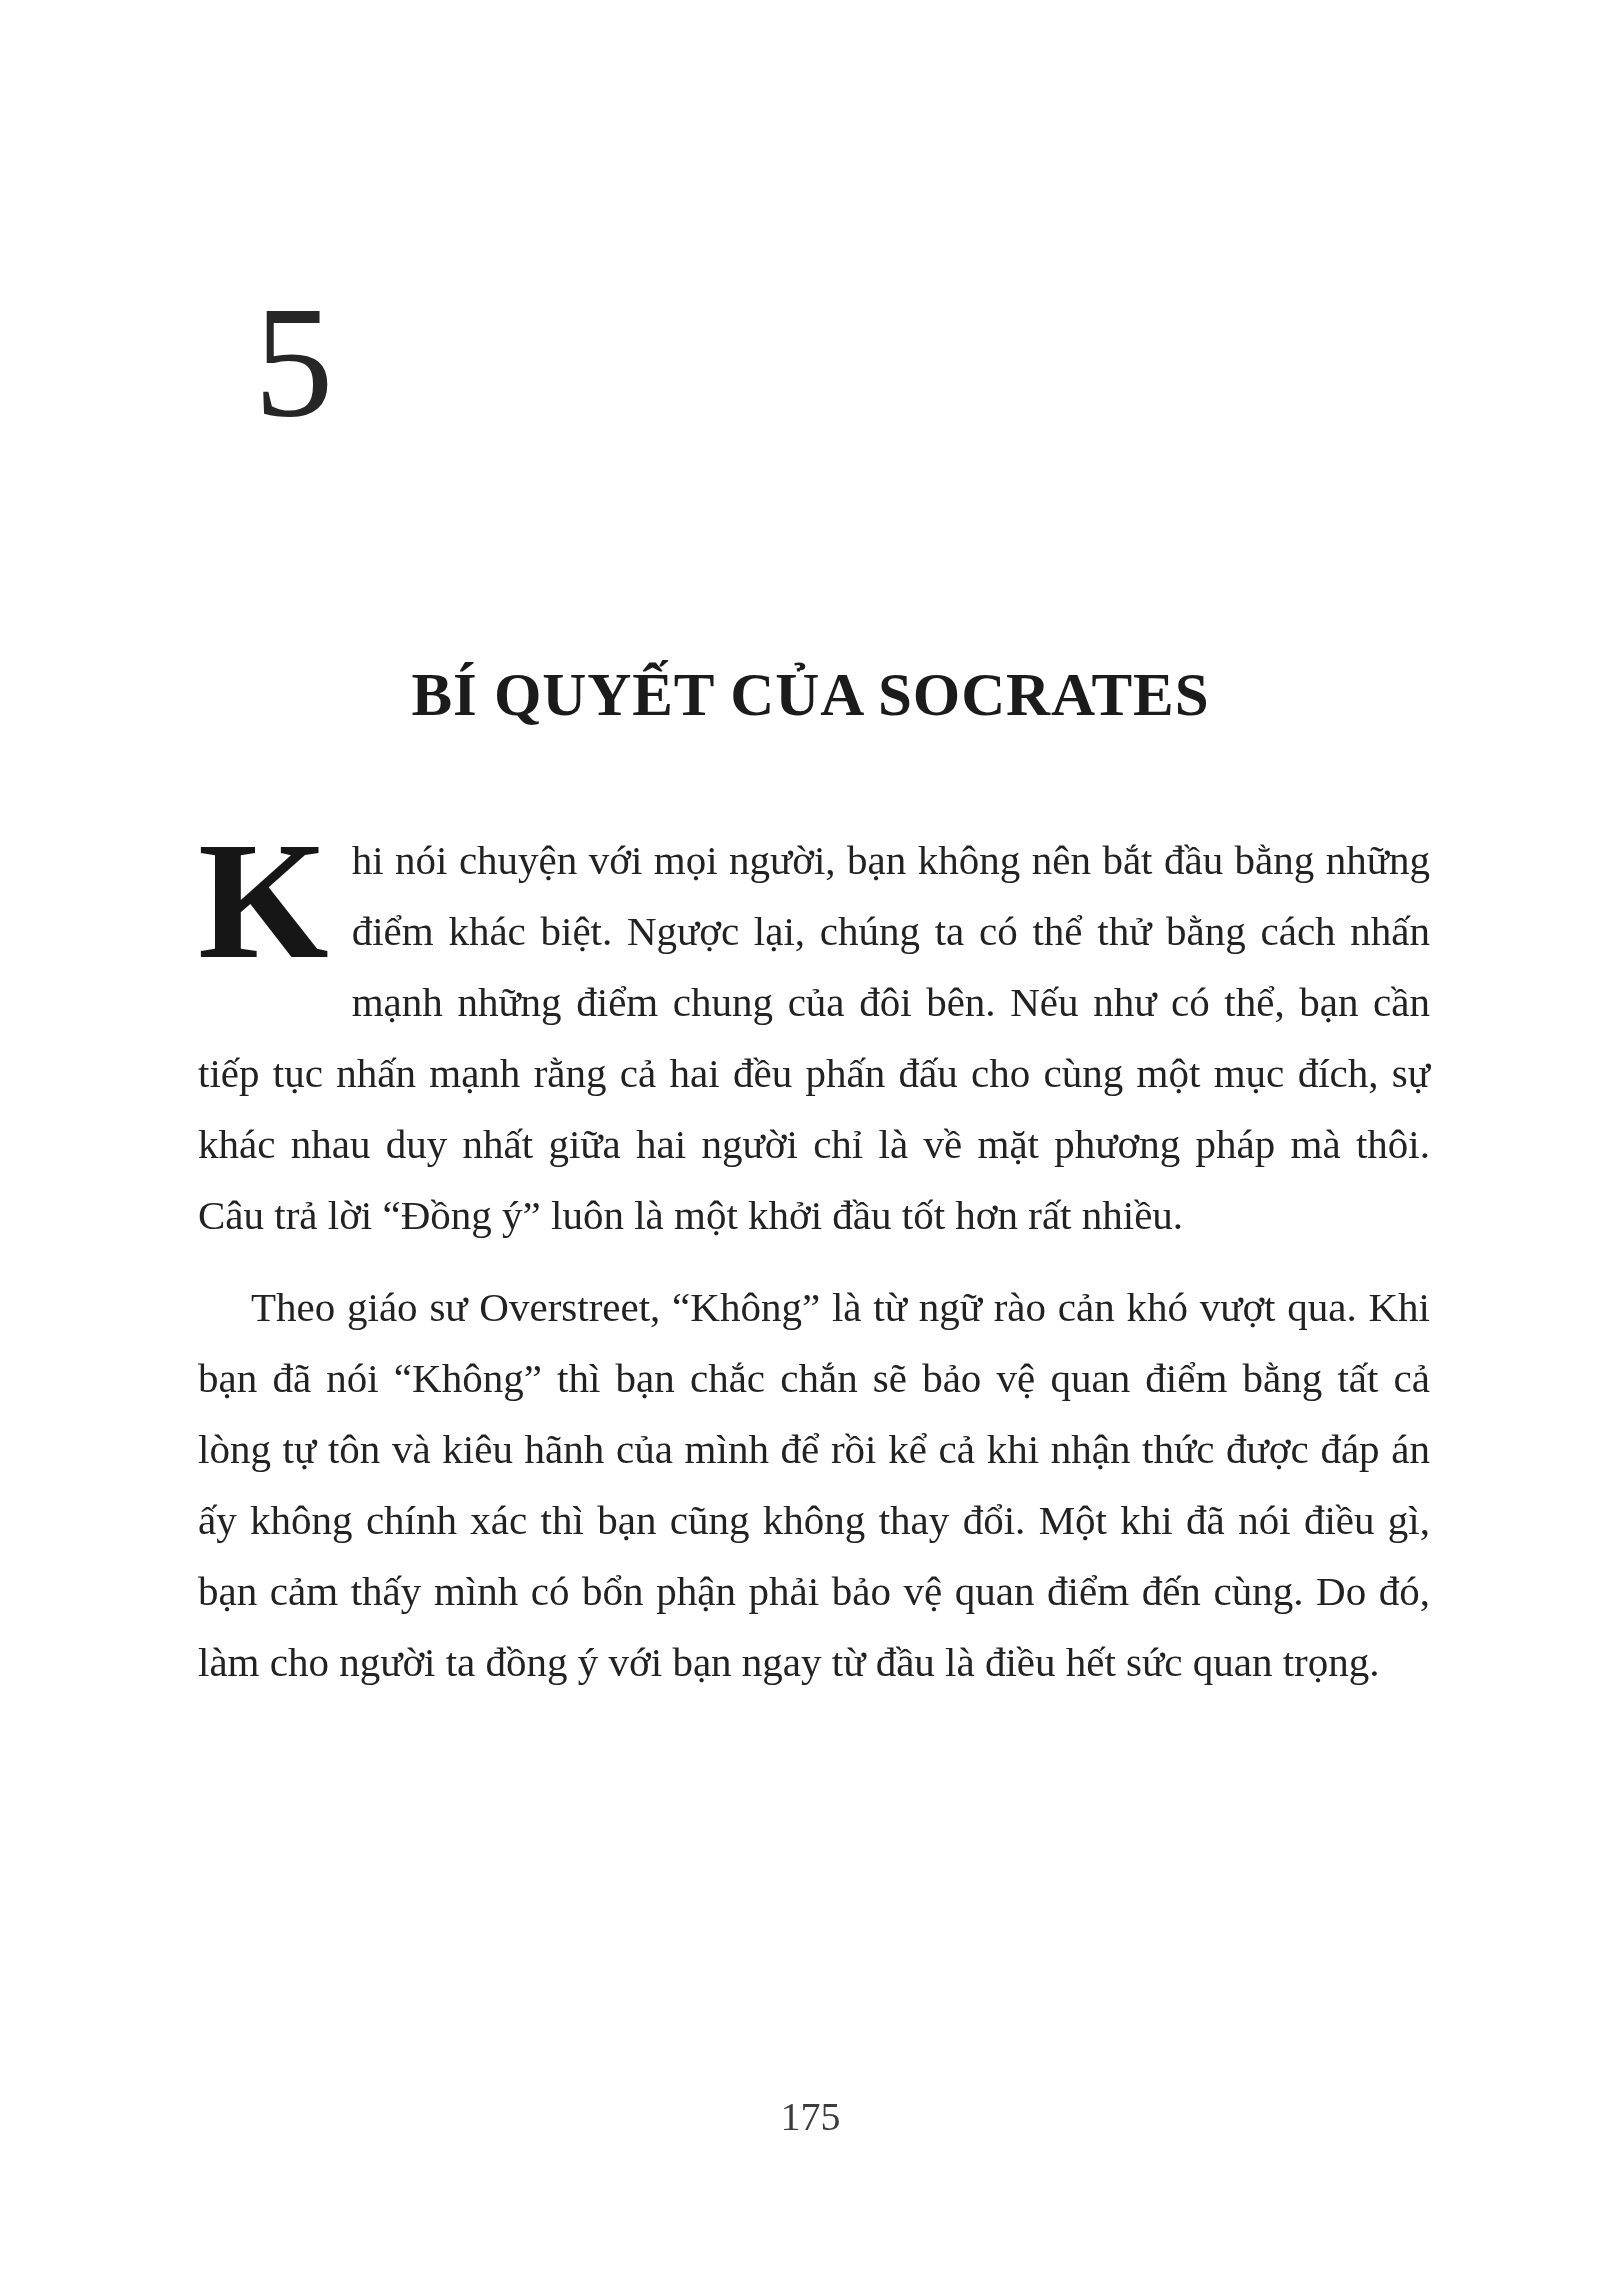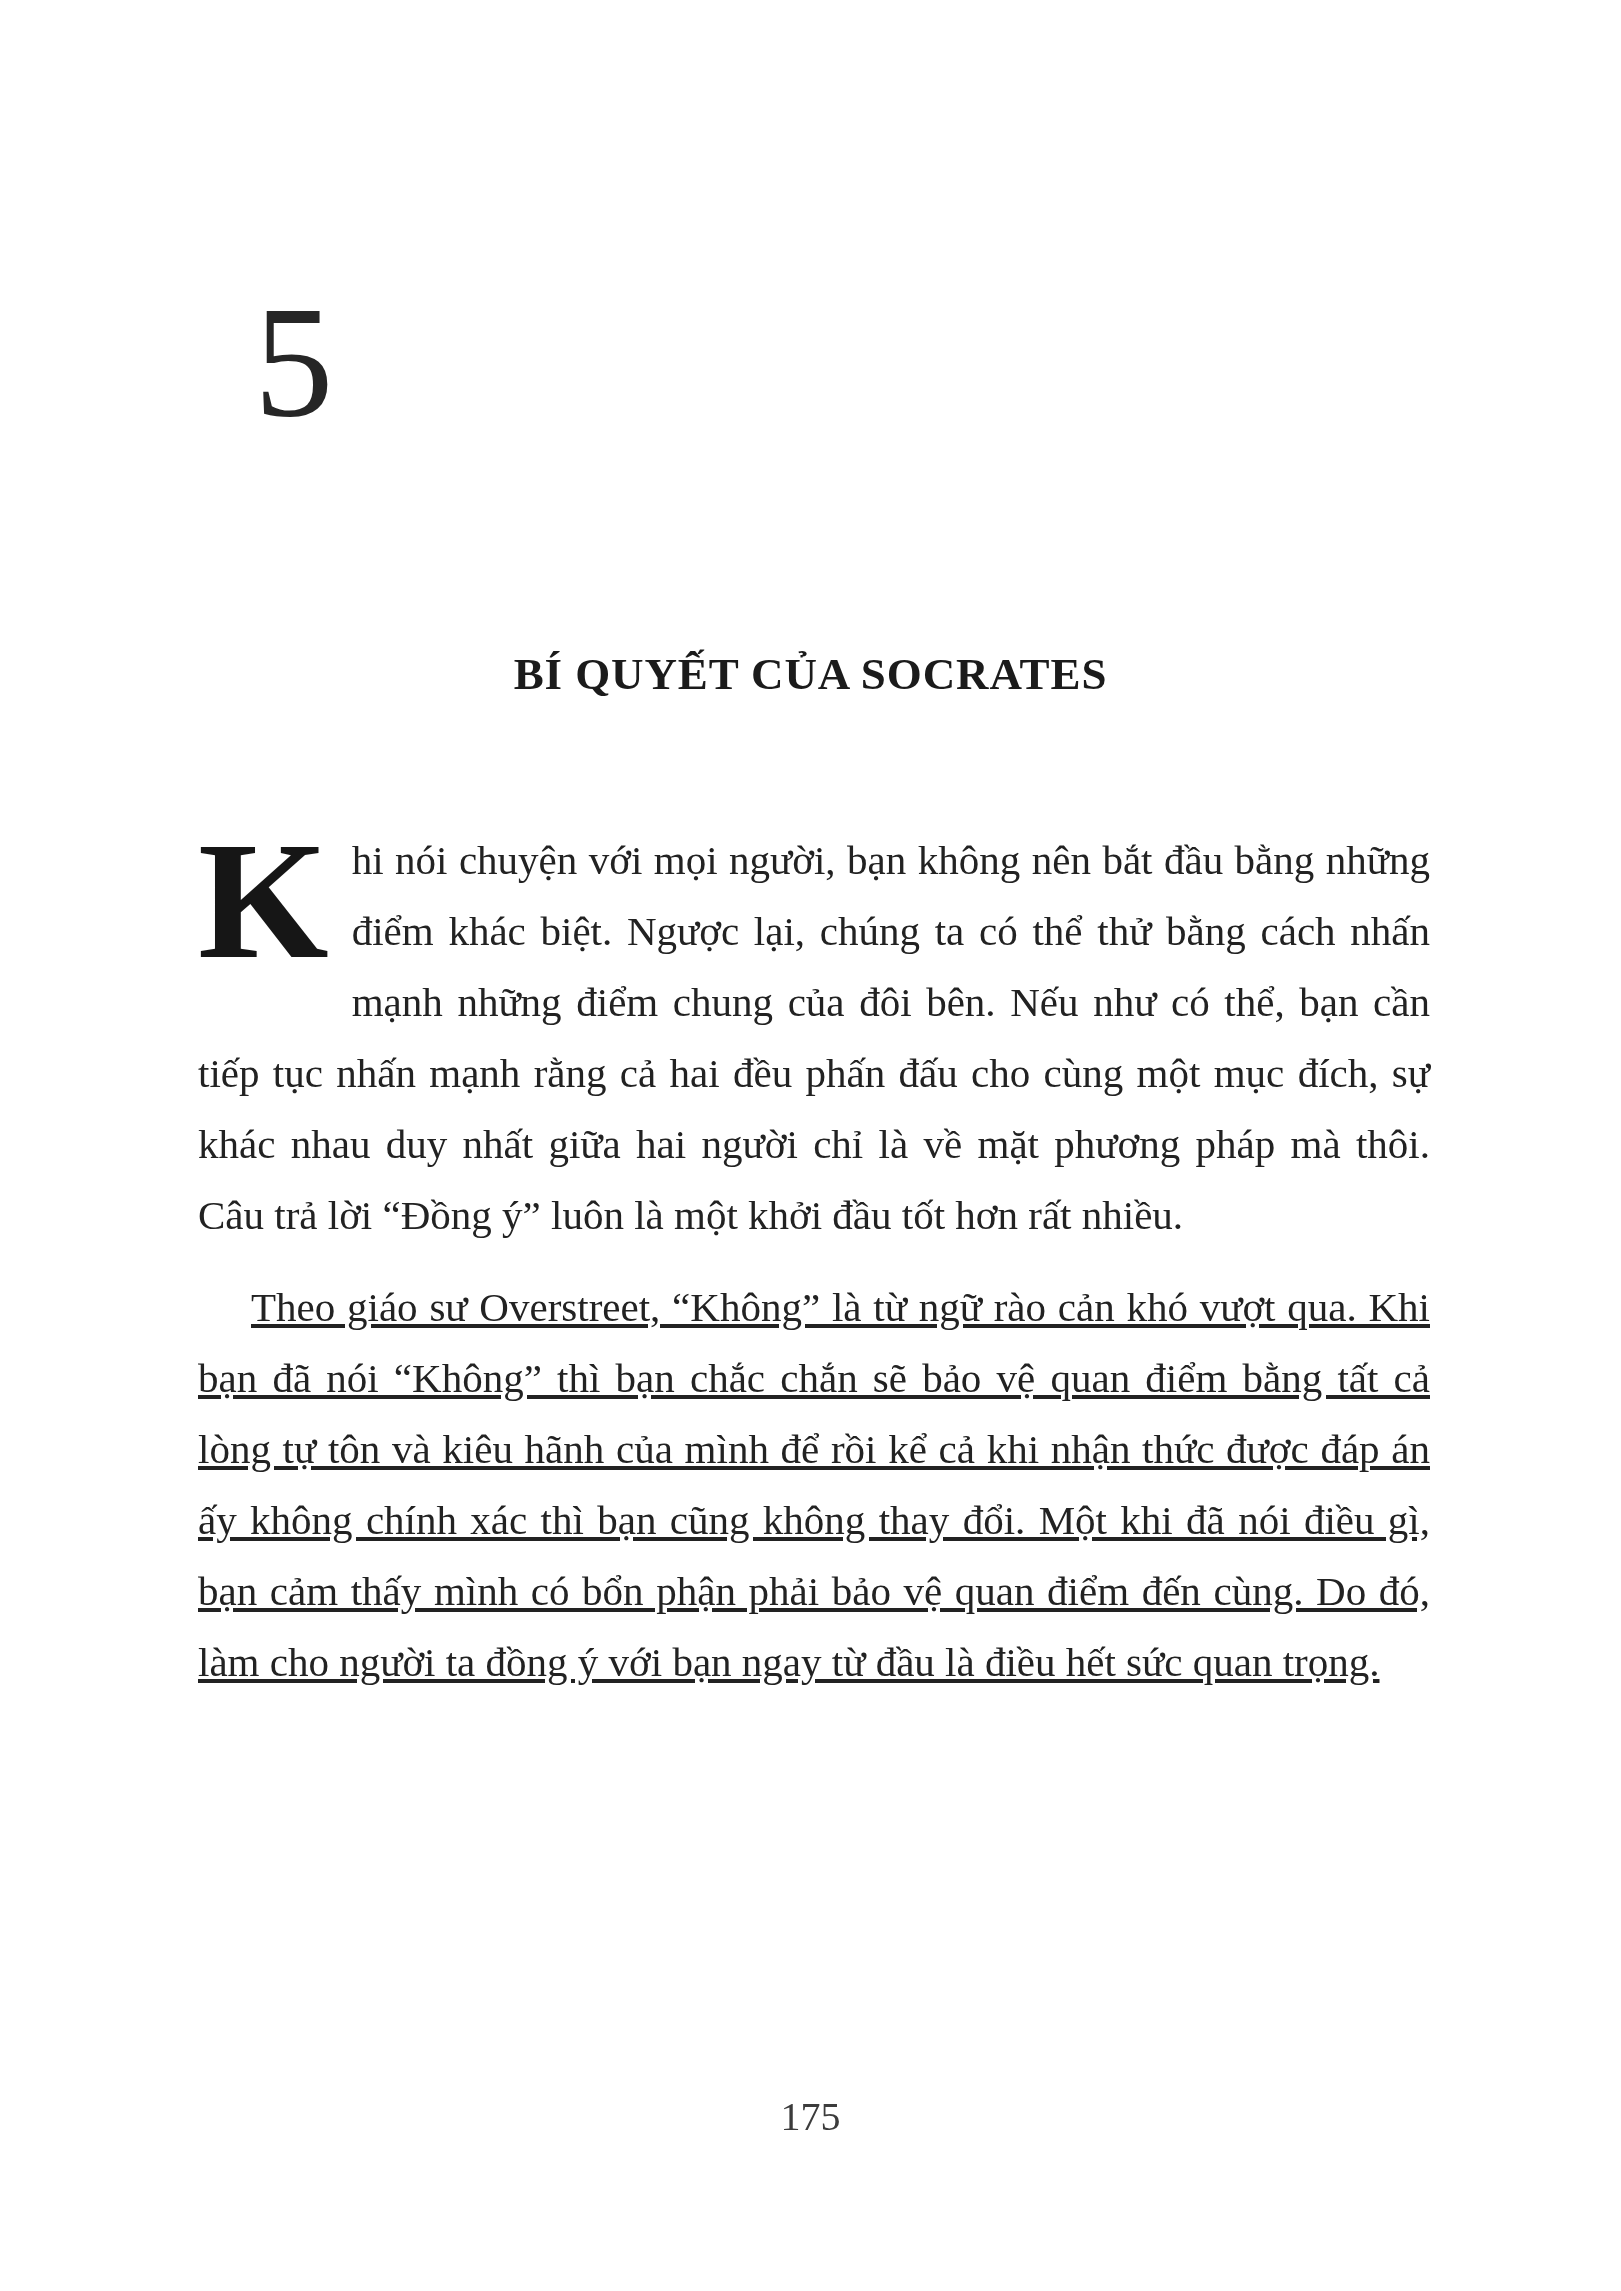--- a/index.html
+++ b/index.html
@@ -24,42 +24,41 @@
     line-height: 1;
     font-weight: 400;
     color: #262626;
   }
   .chapter-title {
     position: absolute;
     top: 620px;
     left: 0;
     width: 100%;
     text-align: center;
-    font-size: 45px;
+    font-size: 61px;
     line-height: 1.1;
     font-weight: 600;
     letter-spacing: 0.9px;
     color: #1b1b1b;
   }
   .body-text {
     position: absolute;
     left: 198px;
     top: 825px;
     width: 1232px;
   }
   .body-text p {
     margin: 0 0 21px 0;
     font-size: 41px;
     line-height: 71px;
     text-align: justify;
     color: #222222;
   }
   .body-text p.indented {
     text-indent: 53px;
-    text-decoration: underline;
   }
   .dropcap {
     float: left;
     font-size: 168px;
     line-height: 138px;
     padding: 5.7px 23px 0 0;
     font-weight: bold;
     color: #161616;
   }
   .page-number {

